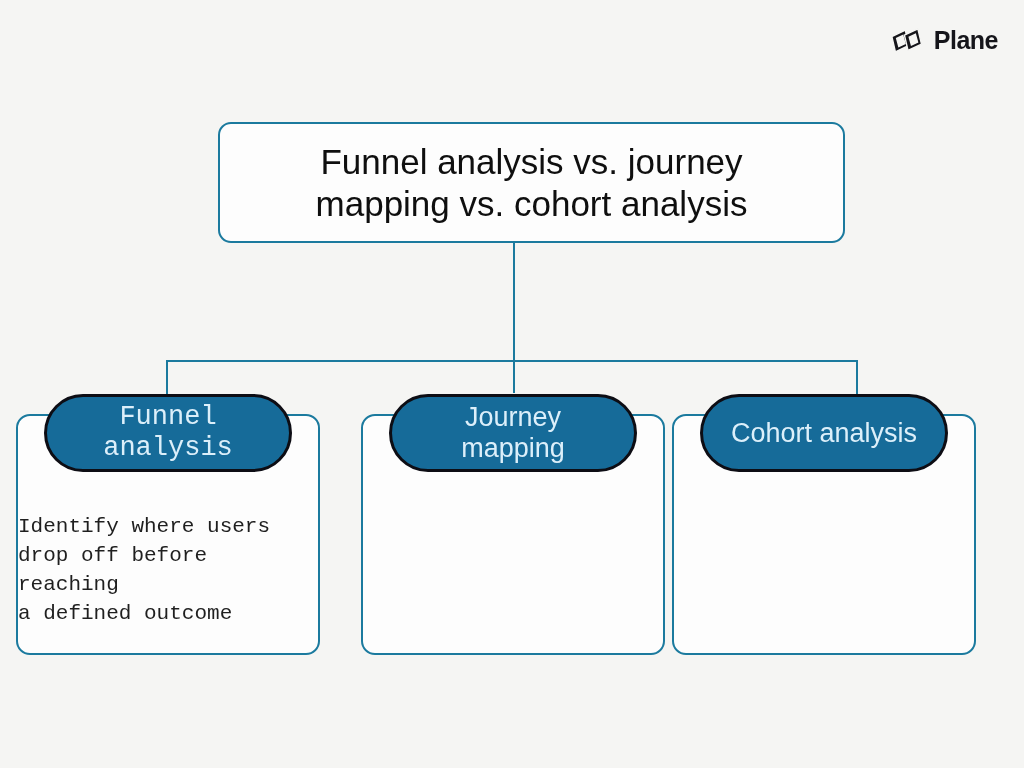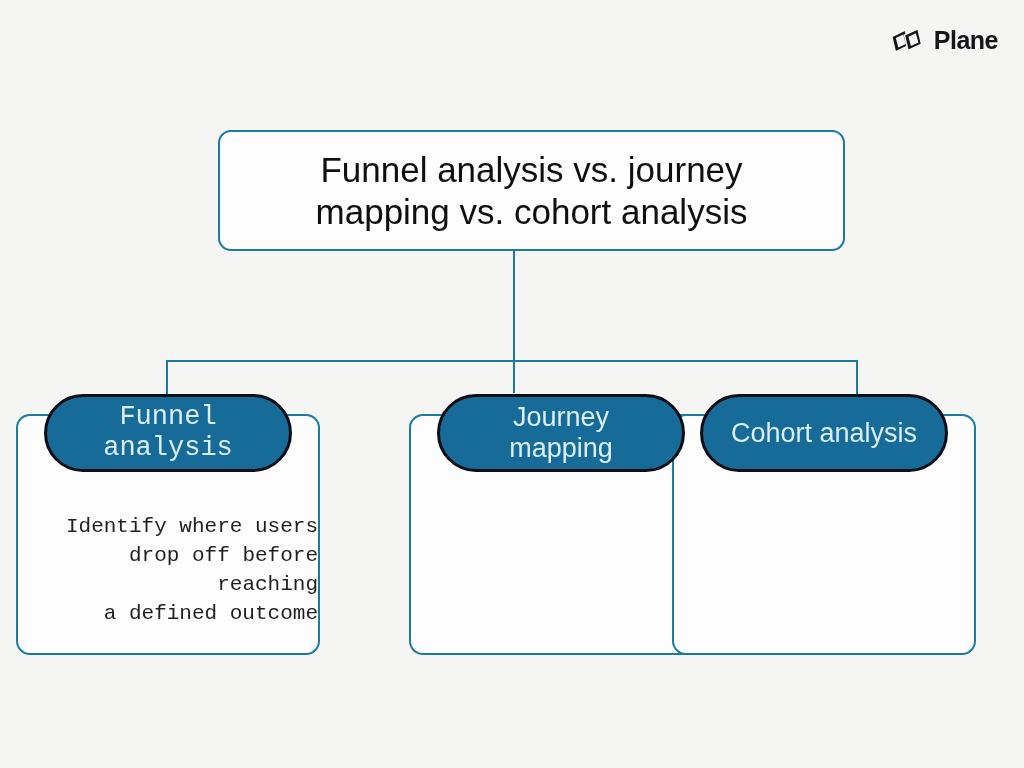--- a/index.html
+++ b/index.html
@@ -41,21 +41,21 @@
     pointer-events: none;
   }
   .connectors line {
     stroke: var(--accent-teal, #1b7a9e);
     stroke-width: 2;
   }
 
   
   .title-box {
     position: absolute;
-    left: 218px; top: 130px;
+    left: 218px; top: 122px;
     width: 627px; height: 121px;
     background: var(--card-fill, #fdfdfd);
     border: 2px solid var(--accent-teal, #1b7a9e);
     border-radius: 13px;
     display: flex;
     align-items: center;
     justify-content: center;
   }
   .title-text {
     font-size: 35px;
@@ -72,21 +72,21 @@
     top: 414px;
     width: 304px; height: 241px;
     background: var(--card-fill, #fdfdfd);
     border: 2px solid var(--accent-teal, #1b7a9e);
     border-radius: 14px;
     display: flex;
     flex-direction: column;
     align-items: center;
   }
   .card-1 { left: 16px; font-family: Liberation Mono, monospace; }
-  .card-2 { left: 361px; margin-left: 48px; }
+  .card-2 { left: 361px; }
   .card-3 { left: 672px; }
 
   .pill {
     position: absolute;
     top: -22px;
     left: 50%;
     transform: translateX(-50%);
     width: 248px; height: 78px;
     background: var(--pill-fill, #166b99);
     border: 3px solid var(--pill-border, #0d0d14);
@@ -102,21 +102,21 @@
     font-weight: 500;
     color: var(--pill-text, #dcEFfa);
     text-align: center;
     white-space: pre-line;
   }
   .card-desc {
     margin-top: 96px;
     font-size: 21px;
     line-height: 29px;
     color: var(--text-body, #1f1f1f);
-    text-align: right;
+    text-align: left;
     white-space: pre-line;
   }
 </style>
 </head>
 <body>
 
 <div class="canvas">
 
   <div class="logo">
     <svg class="logo-mark" viewBox="0 0 40 30" aria-hidden="true">

